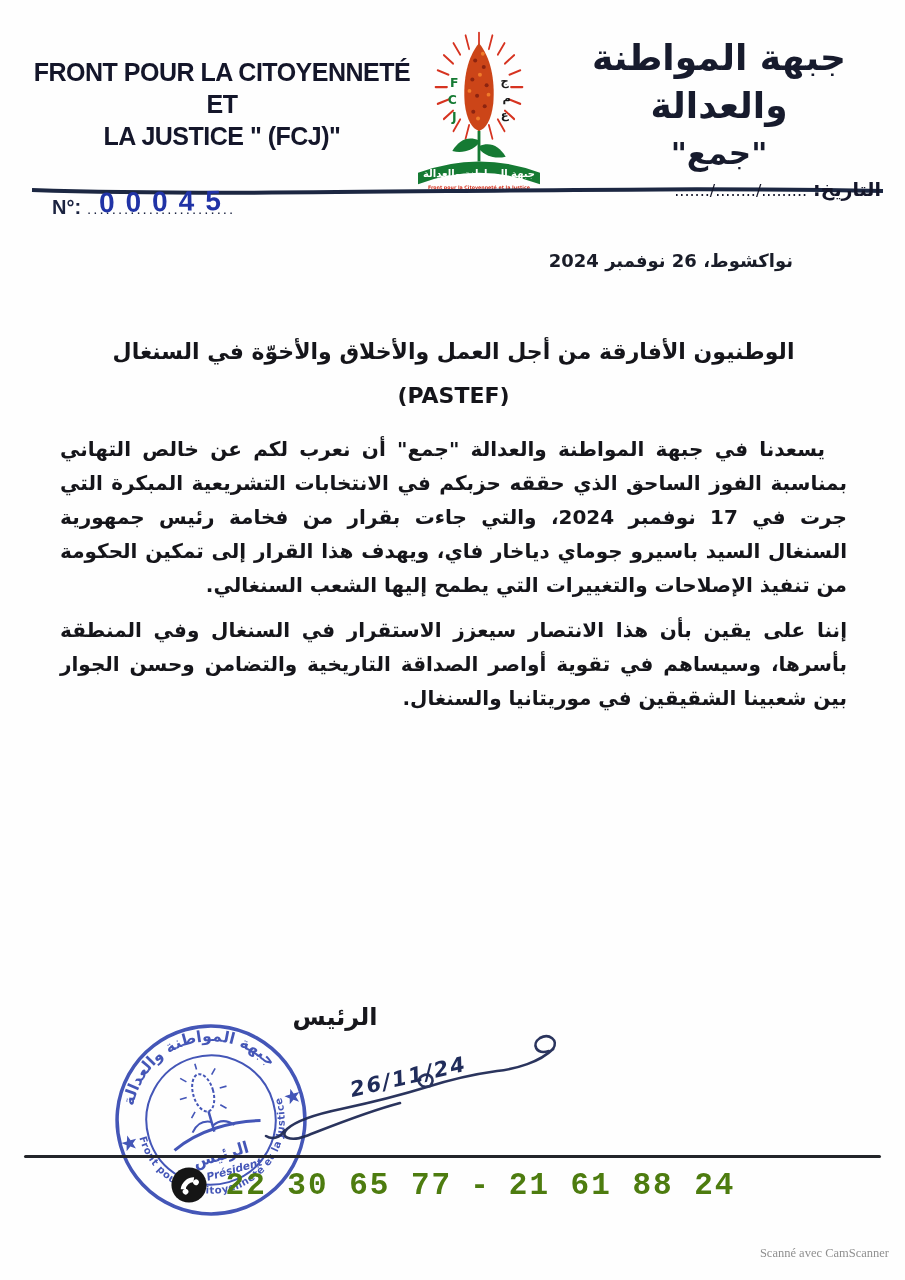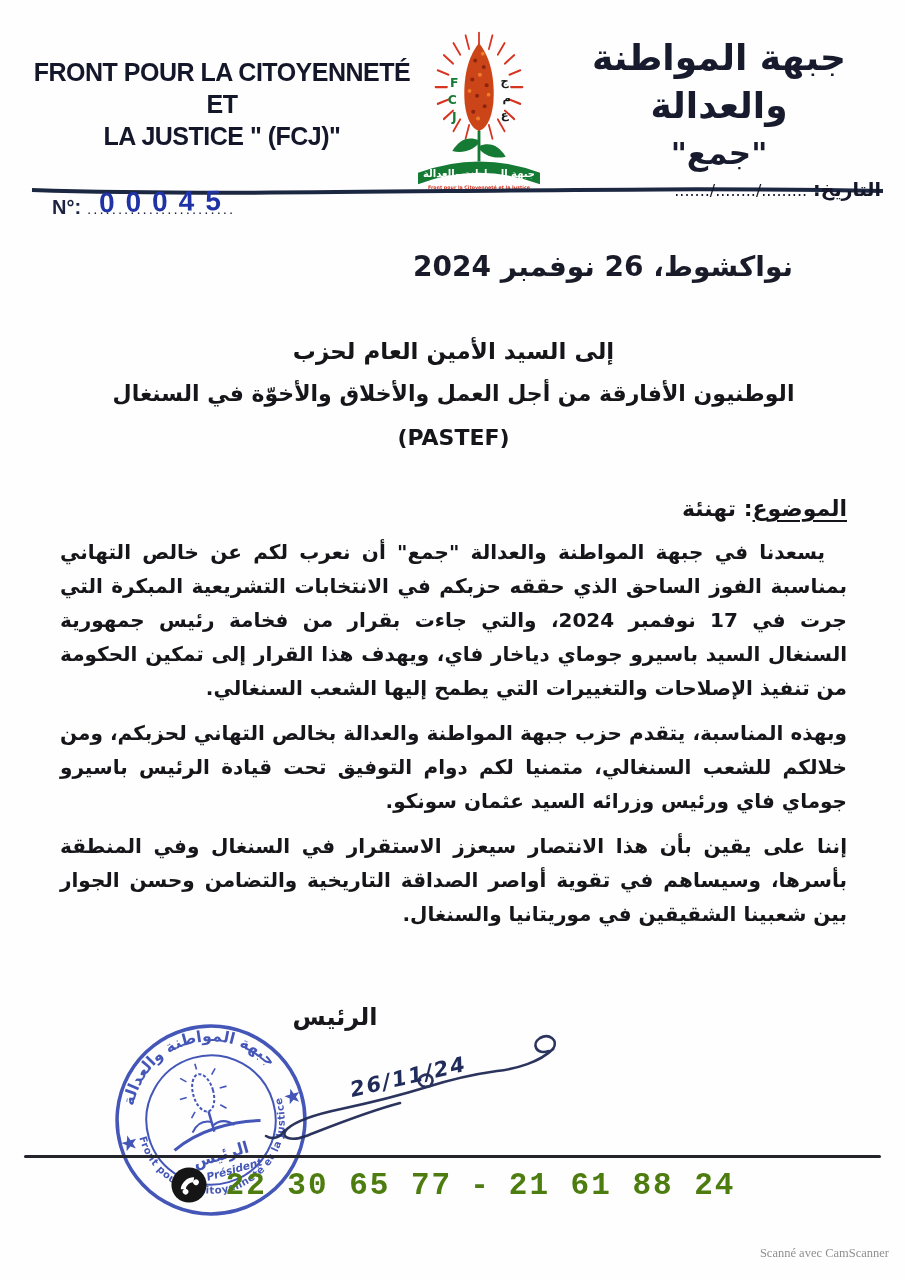--- a/index.html
+++ b/index.html
@@ -35,21 +35,21 @@
     transform:rotate(-1deg);white-space:nowrap;
   }
   .date-field{
     position:absolute;right:24px;top:178px;direction:rtl;
     color:#14162a;font-size:19px;
   }
   .date-label{font-weight:bold;}
   .date-dots{font-size:16px;letter-spacing:1px;}
   .city-date{
     position:absolute;top:250px;right:112px;direction:rtl;
-    font-size:28px;font-weight:bold;color:#191c28;
+    font-size:18px;font-weight:bold;color:#191c28;
   }
   
   .main{
     position:absolute;top:298px;left:60px;right:58px;
     direction:rtl;text-align:right;color:#15151a;
   }
   .addressee{ text-align:center;font-weight:bold;margin-top:32px; }
   .addr1{font-size:23px;line-height:42px;}
   .addr2{font-size:22px;line-height:44px;}
   .subject{margin-top:36px;font-size:22px;font-weight:bold;}
@@ -179,31 +179,26 @@
 
   <div class="date-field" dir="rtl">
     <span class="date-label">التاريخ:</span>
     <span class="date-dots">........./......../.......</span>
   </div>
 
   <div class="city-date" dir="rtl">نواكشوط، 26 نوفمبر 2024</div>
 
   <main class="main" dir="rtl">
     <div class="addressee">
-      <div class="addr1">إلى السيد الأمين العام لحزب</div>
       <div class="addr2">الوطنيون الأفارقة من أجل العمل والأخلاق والأخوّة في السنغال (PASTEF)</div>
     </div>
 
-    <div class="subject">
-      <span class="u">الموضوع</span><span>: تهنئة</span>
-    </div>
 
 
     <p class="para first">يسعدنا في جبهة المواطنة والعدالة "جمع" أن نعرب لكم عن خالص التهاني بمناسبة الفوز الساحق الذي حققه حزبكم في الانتخابات التشريعية المبكرة التي جرت في 17 نوفمبر 2024، والتي جاءت بقرار من فخامة رئيس جمهورية السنغال السيد باسيرو جوماي دياخار فاي، ويهدف هذا القرار إلى تمكين الحكومة من تنفيذ الإصلاحات والتغييرات التي يطمح إليها الشعب السنغالي.</p>
-    <p class="para">وبهذه المناسبة، يتقدم حزب جبهة المواطنة والعدالة بخالص التهاني لحزبكم، ومن خلالكم للشعب السنغالي، متمنيا لكم دوام التوفيق تحت قيادة الرئيس باسيرو جوماي فاي ورئيس وزرائه السيد عثمان سونكو.</p>
     <p class="para">إننا على يقين بأن هذا الانتصار سيعزز الاستقرار في السنغال وفي المنطقة بأسرها، وسيساهم في تقوية أواصر الصداقة التاريخية والتضامن وحسن الجوار بين شعبينا الشقيقين في موريتانيا والسنغال.</p>
   </main>
 
   <div class="sig-block">
     <div class="sig-title">الرئيس</div>
   </div>
 
   <svg class="stamp-svg" viewBox="0 0 200 200">
     <circle cx="100" cy="100" r="93" fill="none" stroke="#2b3fae" stroke-width="3.5"></circle>
     <circle cx="100" cy="100" r="64" fill="none" stroke="#2b3fae" stroke-width="2"></circle>

